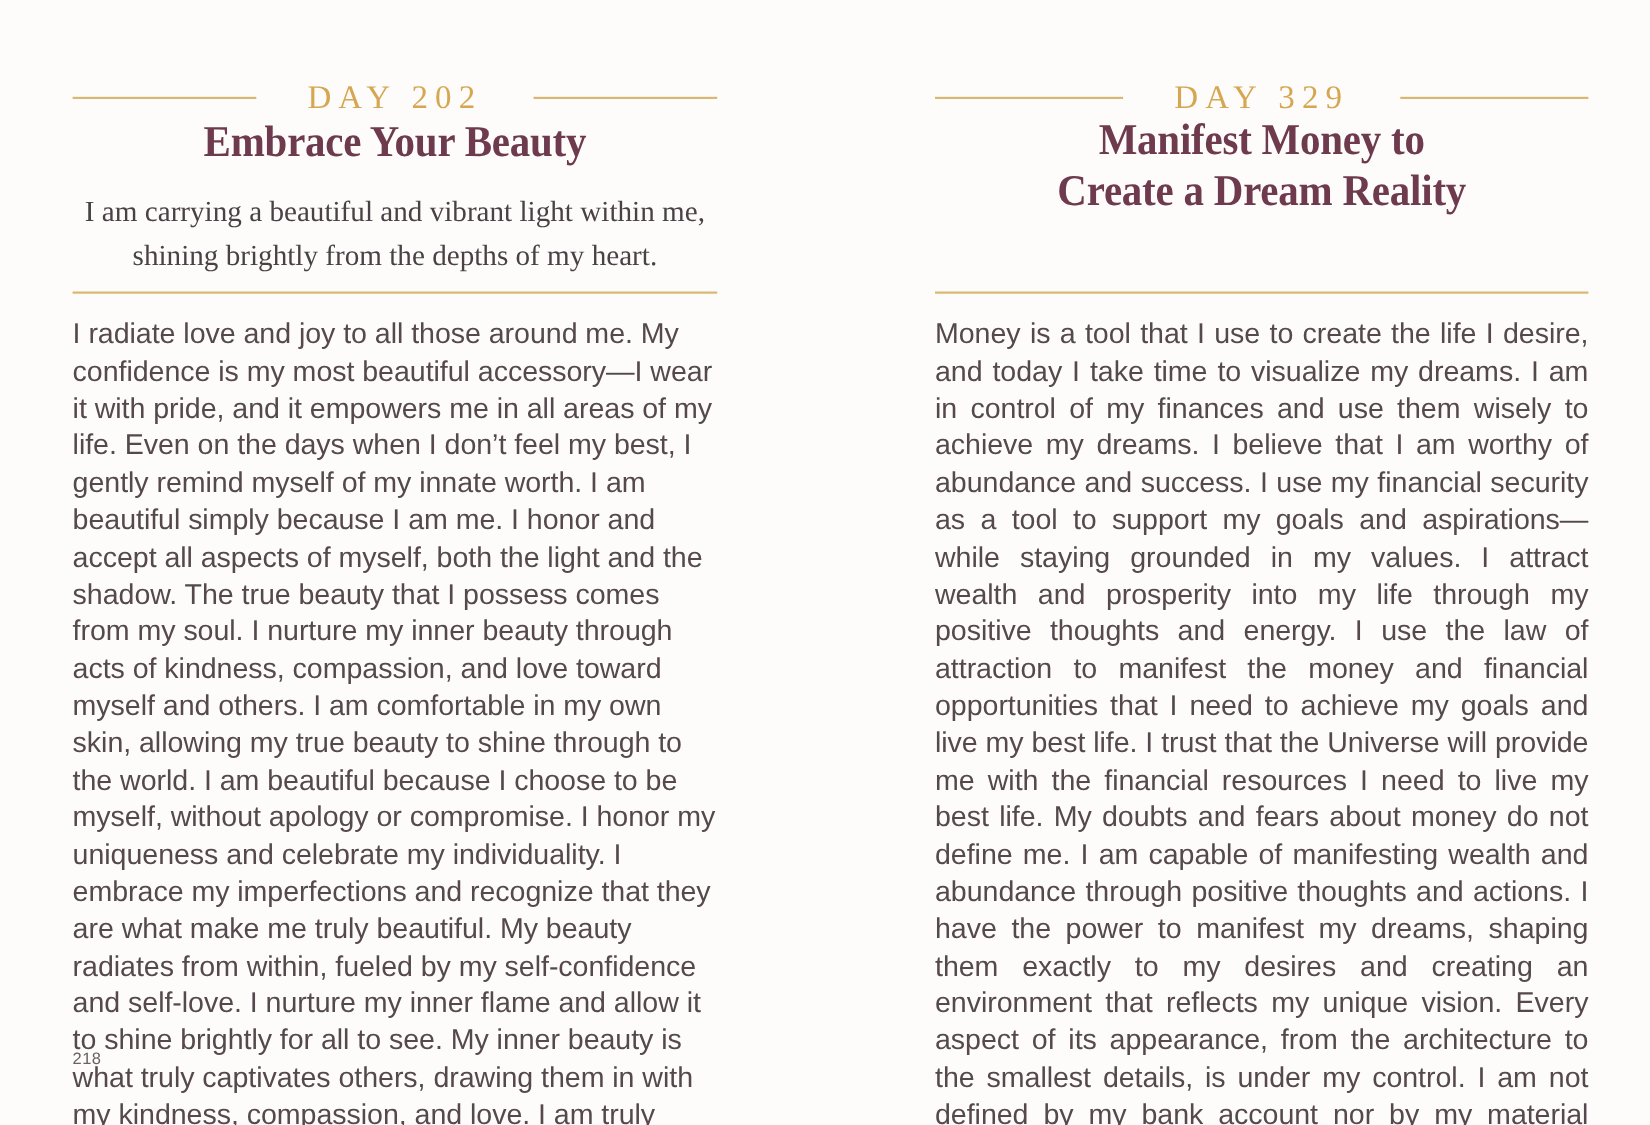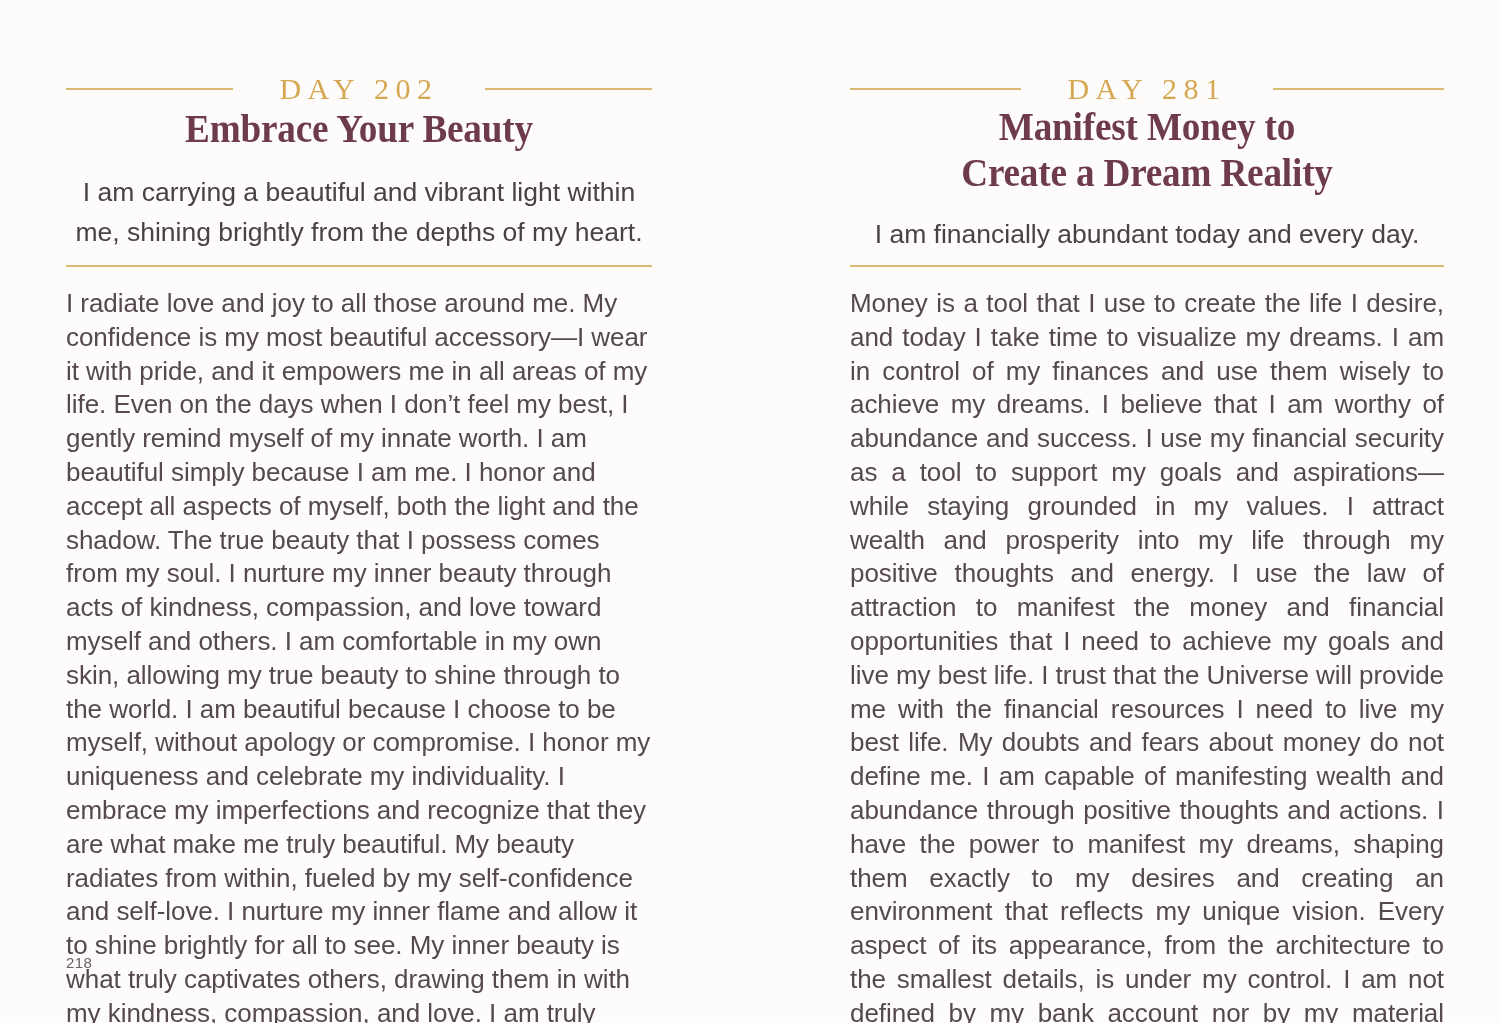--- a/index.html
+++ b/index.html
@@ -93,21 +93,21 @@
   .page-left .chapter-title { top: 106px; }
   .page-right .chapter-title { top: 104px; }
 
   
   .affirmation {
     position: absolute;
     left: 0;
     right: 0;
     text-align: center;
     color: #4a4147;
-    font-family: Liberation Sans, sans-serif;
+    font-family: Liberation Serif, serif;
     font-weight: 400;
     font-size: 26.5px;
     line-height: 1.52;
     margin: 0;
   }
   .page-left .affirmation { top: 172px; }
   .page-right .affirmation { top: 214px; }
 
   
   .section-divider {
@@ -183,30 +183,29 @@
       <div class="folio">218</div>
 
     </div>
   </div>
 
   <div class="page page-right">
     <div class="page-inner">
 
       <div class="day-header">
         <span class="day-rule"></span>
-        <span class="day-label">DAY 281</span>
+        <span class="day-label">DAY 329</span>
         <span class="day-rule"></span>
       </div>
 
       <h1 class="chapter-title">
         <span>Manifest Money to</span><br>
         <span>Create a Dream Reality</span>
       </h1>
 
-      <p class="affirmation">I am financially abundant today and every day.</p>
 
       <div class="section-divider"></div>
 
       <p class="body-copy">Money is a tool that I use to create the life I desire, and today I take time to visualize my dreams. I am in control of my finances and use them wisely to achieve my dreams. I believe that I am worthy of abundance and success. I use my financial security as a tool to support my goals and aspirations—while staying grounded in my values. I attract wealth and prosperity into my life through my positive thoughts and energy. I use the law of attraction to manifest the money and financial opportunities that I need to achieve my goals and live my best life. I trust that the Universe will provide me with the financial resources I need to live my best life. My doubts and fears about money do not define me. I am capable of manifesting wealth and abundance through positive thoughts and actions. I have the power to manifest my dreams, shaping them exactly to my desires and creating an environment that reflects my unique vision. Every aspect of its appearance, from the architecture to the smallest details, is under my control. I am not defined by my bank account nor by my material possessions. I am rich in the experiences and joy that life has to offer. I will continue to trust in my own abilities and use them to manifest financial abundance and prosperity in my life.</p>
 
 
     </div>
   </div>
 
 </div>

